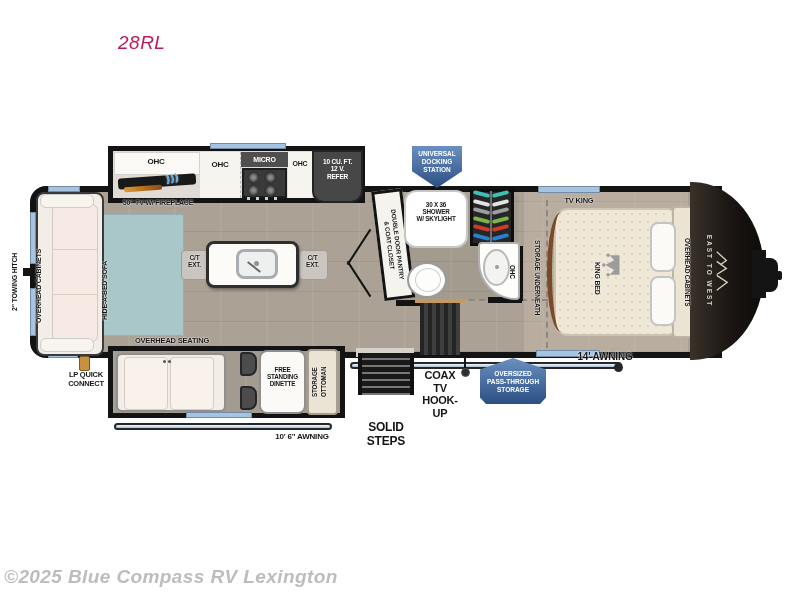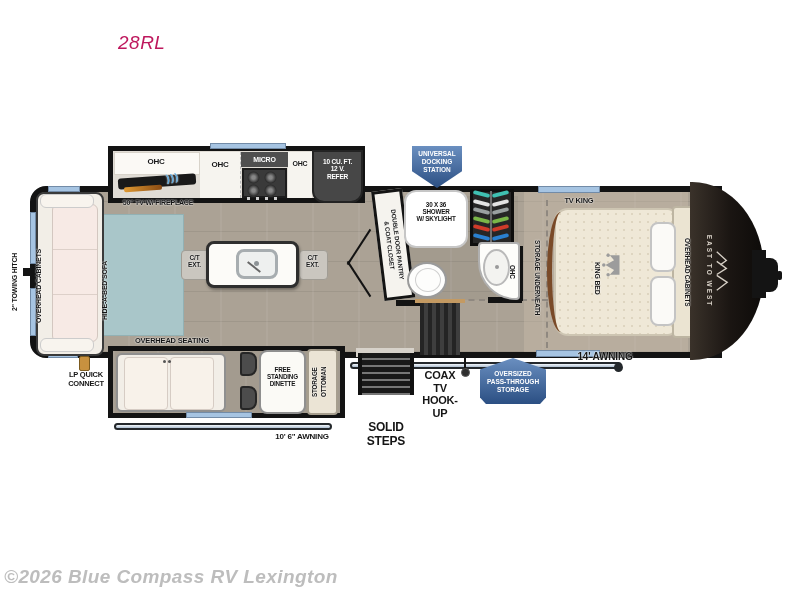--- a/index.html
+++ b/index.html
@@ -338,21 +338,21 @@
   <div class="abs" id="ssteps"></div>
   <div class="lbl" id="ssteps-lbl">SOLID STEPS</div>
   <div class="abs" id="coax-line"></div>
   <div class="abs" id="coax-dot"></div>
   <div class="lbl" id="coax-lbl">COAX TV
 HOOK-UP</div>
   <div class="abs" id="lp-noz"></div>
   <div class="lbl" id="lp-lbl">LP QUICK
 CONNECT</div>
 
-  <div class="lbl" id="watermark">©2026 Blue Compass RV Lexington</div>
+  <div class="lbl" id="watermark">©2025 Blue Compass RV Lexington</div>
 <div class="hang" style="left: 473px; top: 192px; background: rgb(63, 192, 178); transform: rotate(14deg);"></div>
     <div class="hang" style="left: 492px; top: 192px; background: rgb(63, 192, 178); transform: rotate(-14deg);"></div>
     <div class="hang" style="left: 473px; top: 200.6px; background: rgb(227, 227, 227); transform: rotate(14deg);"></div>
     <div class="hang" style="left: 492px; top: 200.6px; background: rgb(227, 227, 227); transform: rotate(-14deg);"></div>
     <div class="hang" style="left: 473px; top: 209.2px; background: rgb(154, 160, 160); transform: rotate(14deg);"></div>
     <div class="hang" style="left: 492px; top: 209.2px; background: rgb(154, 160, 160); transform: rotate(-14deg);"></div>
     <div class="hang" style="left: 473px; top: 217.8px; background: rgb(122, 182, 72); transform: rotate(14deg);"></div>
     <div class="hang" style="left: 492px; top: 217.8px; background: rgb(122, 182, 72); transform: rotate(-14deg);"></div>
     <div class="hang" style="left: 473px; top: 226.4px; background: rgb(207, 59, 42); transform: rotate(14deg);"></div>
     <div class="hang" style="left: 492px; top: 226.4px; background: rgb(207, 59, 42); transform: rotate(-14deg);"></div>

